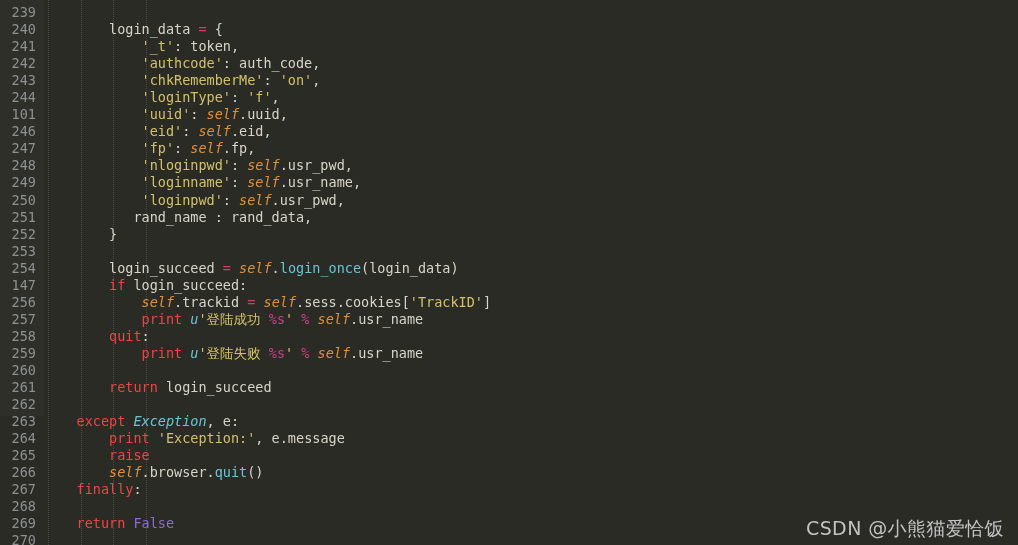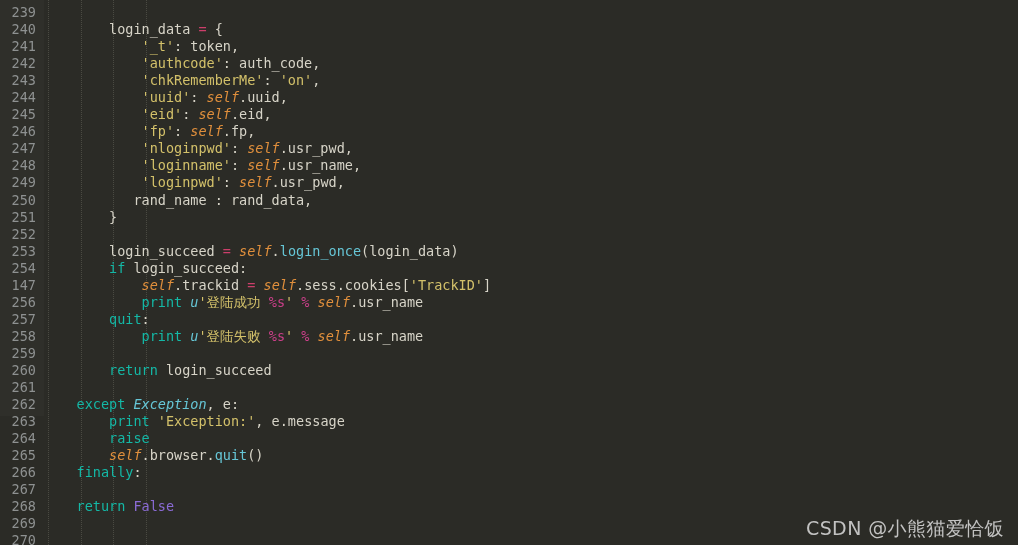--- a/index.html
+++ b/index.html
@@ -70,21 +70,21 @@
   }
   .guide {
     position: absolute;
     top: 0;
     width: 0px;
     height: 545px;
     border-left: 1px dotted #4a4a42;
   }
   
   .t-plain   { color: #d7d4c8; }
-  .t-kw      { color: #14b8a6; text-align: right; }
+  .t-kw      { color: #ef4444; text-align: right; }
   .t-str     { color: #d3c16a; }
   .t-self    { color: #e08f3c; font-style: italic; }
   .t-fn      { color: #66c6d6; }
   .t-cls     { color: #66c6d6; font-style: italic; margin-top: 32px; }
   .t-const   { color: #8b6bd6; }
   .t-fmt     { color: #cc3f8a; }
   .t-op      { color: #cc3f6a; }
   .t-uprefix { color: #66c6d6; font-style: italic; }
   .t-cjk     { font-family: "DejaVu Sans", sans-serif; margin-top: 12px; }
   
@@ -107,21 +107,21 @@
 <div id="editor-root">
 
   <div class="gutter">
     <div class="gutter-inner">
         <div class="ln">239</div>
         <div class="ln">240</div>
         <div class="ln">241</div>
         <div class="ln">242</div>
         <div class="ln">243</div>
         <div class="ln">244</div>
-        <div class="ln">245</div>
+        <div class="ln">101</div>
         <div class="ln">246</div>
         <div class="ln">247</div>
         <div class="ln">248</div>
         <div class="ln">249</div>
         <div class="ln">250</div>
         <div class="ln">251</div>
         <div class="ln">252</div>
         <div class="ln">253</div>
         <div class="ln">254</div>
         <div class="ln">147</div>
@@ -149,20 +149,21 @@
         <div class="guide" style="left: 36.52px;"></div>
         <div class="guide" style="left: 69.04px;"></div>
         <div class="guide" style="left: 101.56px;"></div>
       </div>
     <div class="code-inner">
         <div class="line"> </div>
         <div class="line"><span class="t-plain">        </span><span class="t-plain">login_data </span><span class="t-op">=</span><span class="t-plain"> {</span></div>
         <div class="line"><span class="t-plain">            </span><span class="t-str">'_t'</span><span class="t-plain">: token,</span></div>
         <div class="line"><span class="t-plain">            </span><span class="t-str">'authcode'</span><span class="t-plain">: auth_code,</span></div>
         <div class="line"><span class="t-plain">            </span><span class="t-str">'chkRememberMe'</span><span class="t-plain">: </span><span class="t-str">'on'</span><span class="t-plain">,</span></div>
+        <div class="line"><span class="t-plain">            </span><span class="t-str">'loginType'</span><span class="t-plain">: </span><span class="t-str">'f'</span><span class="t-plain">,</span></div>
         <div class="line"><span class="t-plain">            </span><span class="t-str">'uuid'</span><span class="t-plain">: </span><span class="t-self">self</span><span class="t-plain">.uuid,</span></div>
         <div class="line"><span class="t-plain">            </span><span class="t-str">'eid'</span><span class="t-plain">: </span><span class="t-self">self</span><span class="t-plain">.eid,</span></div>
         <div class="line"><span class="t-plain">            </span><span class="t-str">'fp'</span><span class="t-plain">: </span><span class="t-self">self</span><span class="t-plain">.fp,</span></div>
         <div class="line"><span class="t-plain">            </span><span class="t-str">'nloginpwd'</span><span class="t-plain">: </span><span class="t-self">self</span><span class="t-plain">.usr_pwd,</span></div>
         <div class="line"><span class="t-plain">            </span><span class="t-str">'loginname'</span><span class="t-plain">: </span><span class="t-self">self</span><span class="t-plain">.usr_name,</span></div>
         <div class="line"><span class="t-plain">            </span><span class="t-str">'loginpwd'</span><span class="t-plain">: </span><span class="t-self">self</span><span class="t-plain">.usr_pwd,</span></div>
         <div class="line"><span class="t-plain">           rand_name : rand_data,</span></div>
         <div class="line"><span class="t-plain">        }</span></div>
         <div class="line"> </div>
         <div class="line"><span class="t-plain">        login_succeed </span><span class="t-op">=</span><span class="t-plain"> </span><span class="t-self">self</span><span class="t-plain">.</span><span class="t-fn">login_once</span><span class="t-plain">(login_data)</span></div>

